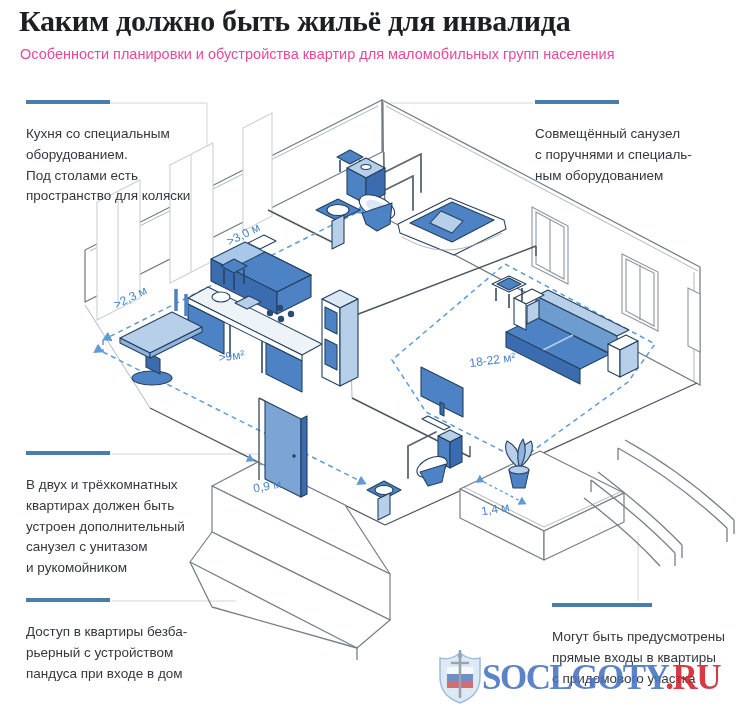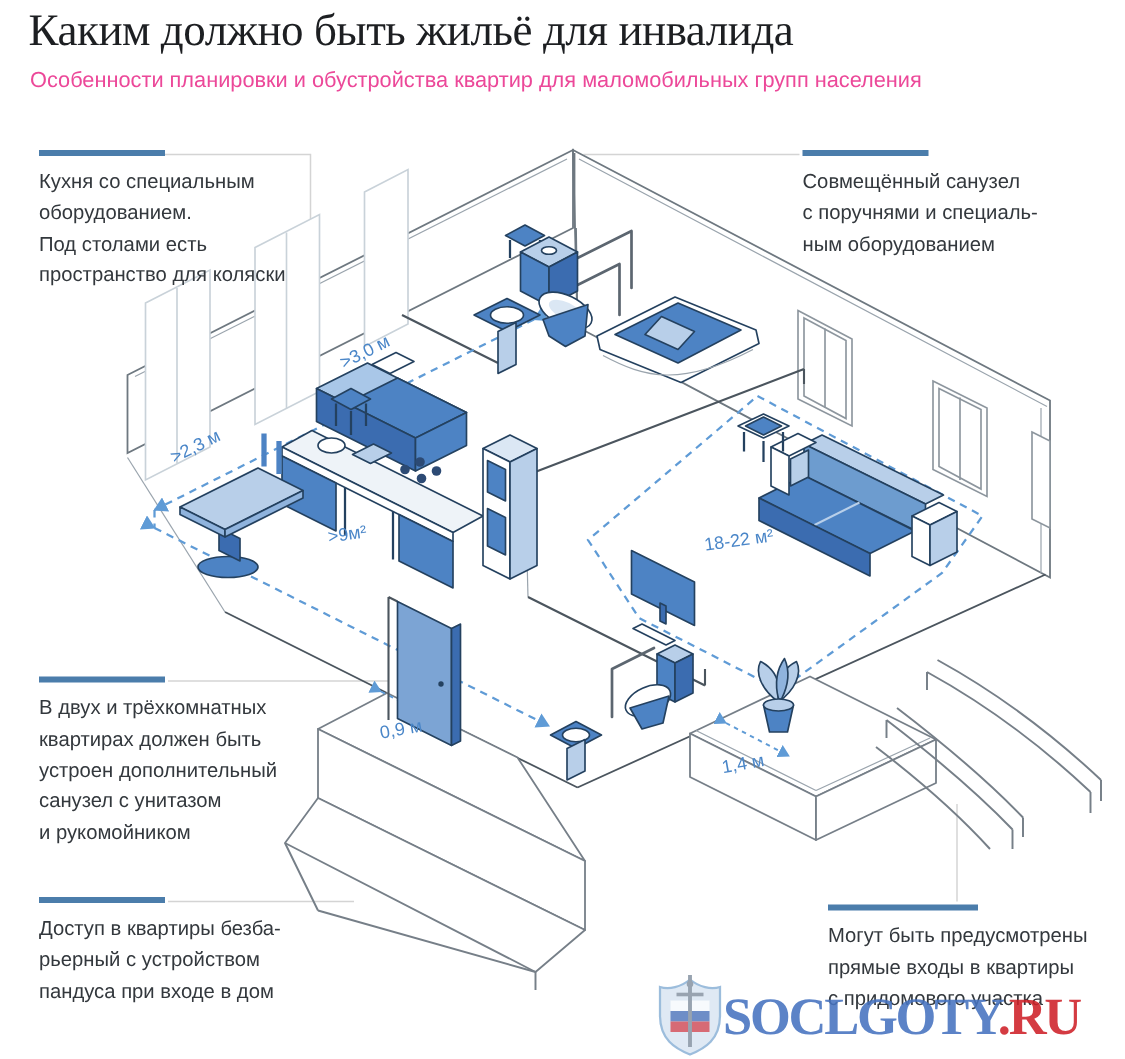--- a/index.html
+++ b/index.html
@@ -1,25 +1,25 @@
 <!DOCTYPE html>
 <html><head>
 <meta charset="utf-8">
 <style>
   html,body{margin:0;padding:0;background:#fff;}
   .page{position:relative;width:750px;height:706px;background:#fff;overflow:hidden;
         font-family:"Liberation Sans","DejaVu Sans",sans-serif;color:#2e3338;}
   .title{position:absolute;left:19px;top:4px;width:700px;margin:0;
-         font-family:"Liberation Serif","DejaVu Serif",serif;font-weight:normal;
+         font-family:"Liberation Serif","DejaVu Serif",serif;font-weight:bold;
          font-size:30px;letter-spacing:-0.3px;color:#1d1f22;}
   .subtitle{position:absolute;left:20px;top:46px;width:700px;font-size:14.5px;color:#ec4899;}
   .diagram-svg{position:absolute;left:0;top:0;z-index:1;}
   .callout{position:absolute;z-index:2;width:205px;}
   .callout .bar{height:4px;background:#4b7dab;}
-  .callout .txt{margin-top:7px;font-size:13.5px;line-height:1.54;color:#33383d;white-space:pre-line;}
+  .callout .txt{margin-top:20px;font-size:13.5px;line-height:1.54;color:#33383d;white-space:pre-line;}
   .callout .note{margin-top:1px;font-size:13.5px;color:#b2b8bf;}
   .watermark{position:absolute;left:438px;top:650px;z-index:3;display:flex;align-items:center;opacity:.88;}
   .wm-text{font-family:"Liberation Serif","DejaVu Serif",serif;font-weight:bold;
            font-size:35px;letter-spacing:-1.5px;line-height:1;}
   .wm-blue{color:#4673c0;}
   .wm-red{color:#cf2128;}
   
   .ln{stroke:#6e7880;stroke-width:1.2;fill:none;}
   .lnt{stroke:#9aa4ad;stroke-width:.8;fill:none;}
   .wallface{fill:#ffffff;stroke:#6e7880;stroke-width:1.2;}

